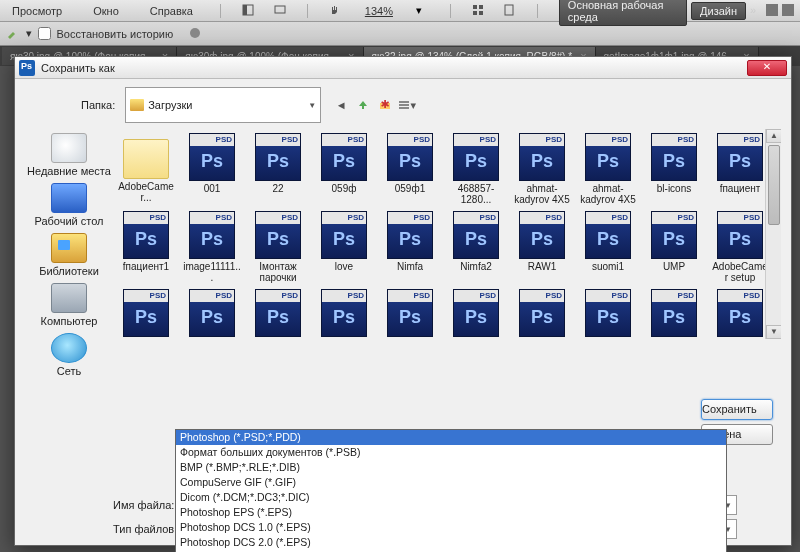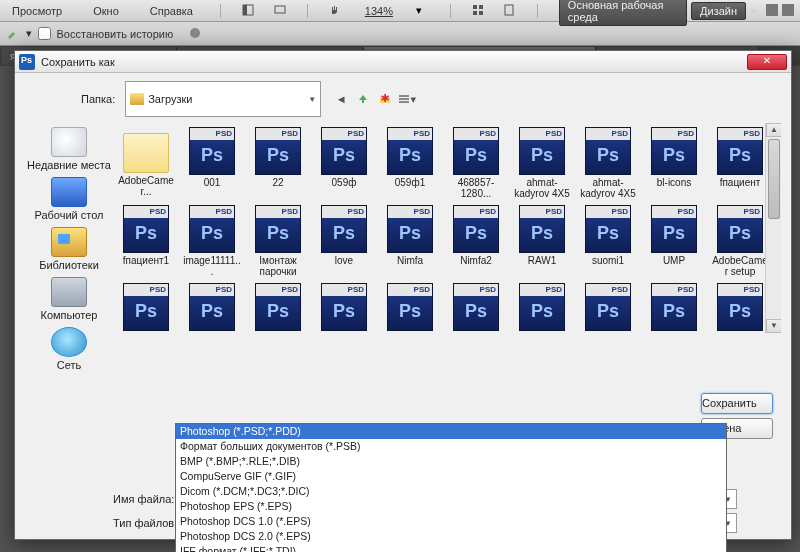--- a/index.html
+++ b/index.html
@@ -14,21 +14,21 @@
 .menubar .btn-pill { background: linear-gradient(#6a6a6a,#4a4a4a); color: #eee; padding: 2px 8px; border-radius: 2px; border: 1px solid #333; }
 
 .toolbar2 { height: 24px; background: linear-gradient(#dadada,#c7c7c7); display: flex; align-items: center; padding: 0 6px; gap: 6px; border-bottom: 1px solid #888; color: #333; }
 .toolbar2 .ico { width: 14px; height: 14px; }
 
 .tabbar { height: 20px; background: #3e3e3e; display: flex; align-items: center; padding: 0 2px; gap: 0; overflow: hidden; }
 .tab { height: 18px; padding: 2px 8px; color: #bbb; background: #4a4a4a; border-right: 1px solid #2a2a2a; font-size: 10px; display: flex; align-items: center; gap: 4px; cursor: default; }
 .tab.active { background: #6a6a6a; color: #fff; }
 .tab .x { color: #aaa; margin-left: 4px; }
 
-.dialog { position: absolute; left: 14px; top: 50px; width: 778px; height: 490px; background: #f0f0f0; border: 1px solid #666; box-shadow: 0 4px 20px rgba(0,0,0,0.5); display: flex; flex-direction: column; }
+.dialog { position: absolute; left: 14px; top: 56px; width: 778px; height: 490px; background: #f0f0f0; border: 1px solid #666; box-shadow: 0 4px 20px rgba(0,0,0,0.5); display: flex; flex-direction: column; }
 .titlebar { height: 22px; background: linear-gradient(#fdfdfd,#e4e4e4); border-bottom: 1px solid #bbb; display: flex; align-items: center; padding: 0 4px; }
 .titlebar .ticon { width: 16px; height: 16px; background: #1a5fb4; border-radius: 2px; margin-right: 6px; position: relative; }
 .titlebar .ticon::after { content: "Ps"; color: #fff; font-size: 9px; position: absolute; left: 2px; top: 1px; font-weight: bold; }
 .titlebar .ttl { color: #222; }
 .titlebar .close { margin-left: auto; width: 40px; height: 16px; background: linear-gradient(#e67,#c23); border: 1px solid #a12; border-radius: 2px; color: #fff; text-align: center; line-height: 12px; font-size: 10px; }
 
 .dialog-body { flex: 1; display: flex; flex-direction: column; padding: 8px 10px 6px 10px; position: relative; }
 
 .folder-row { display: flex; align-items: center; margin-bottom: 6px; margin-left: 56px; }
 .folder-row .lbl { color: #222; margin-right: 10px; }

